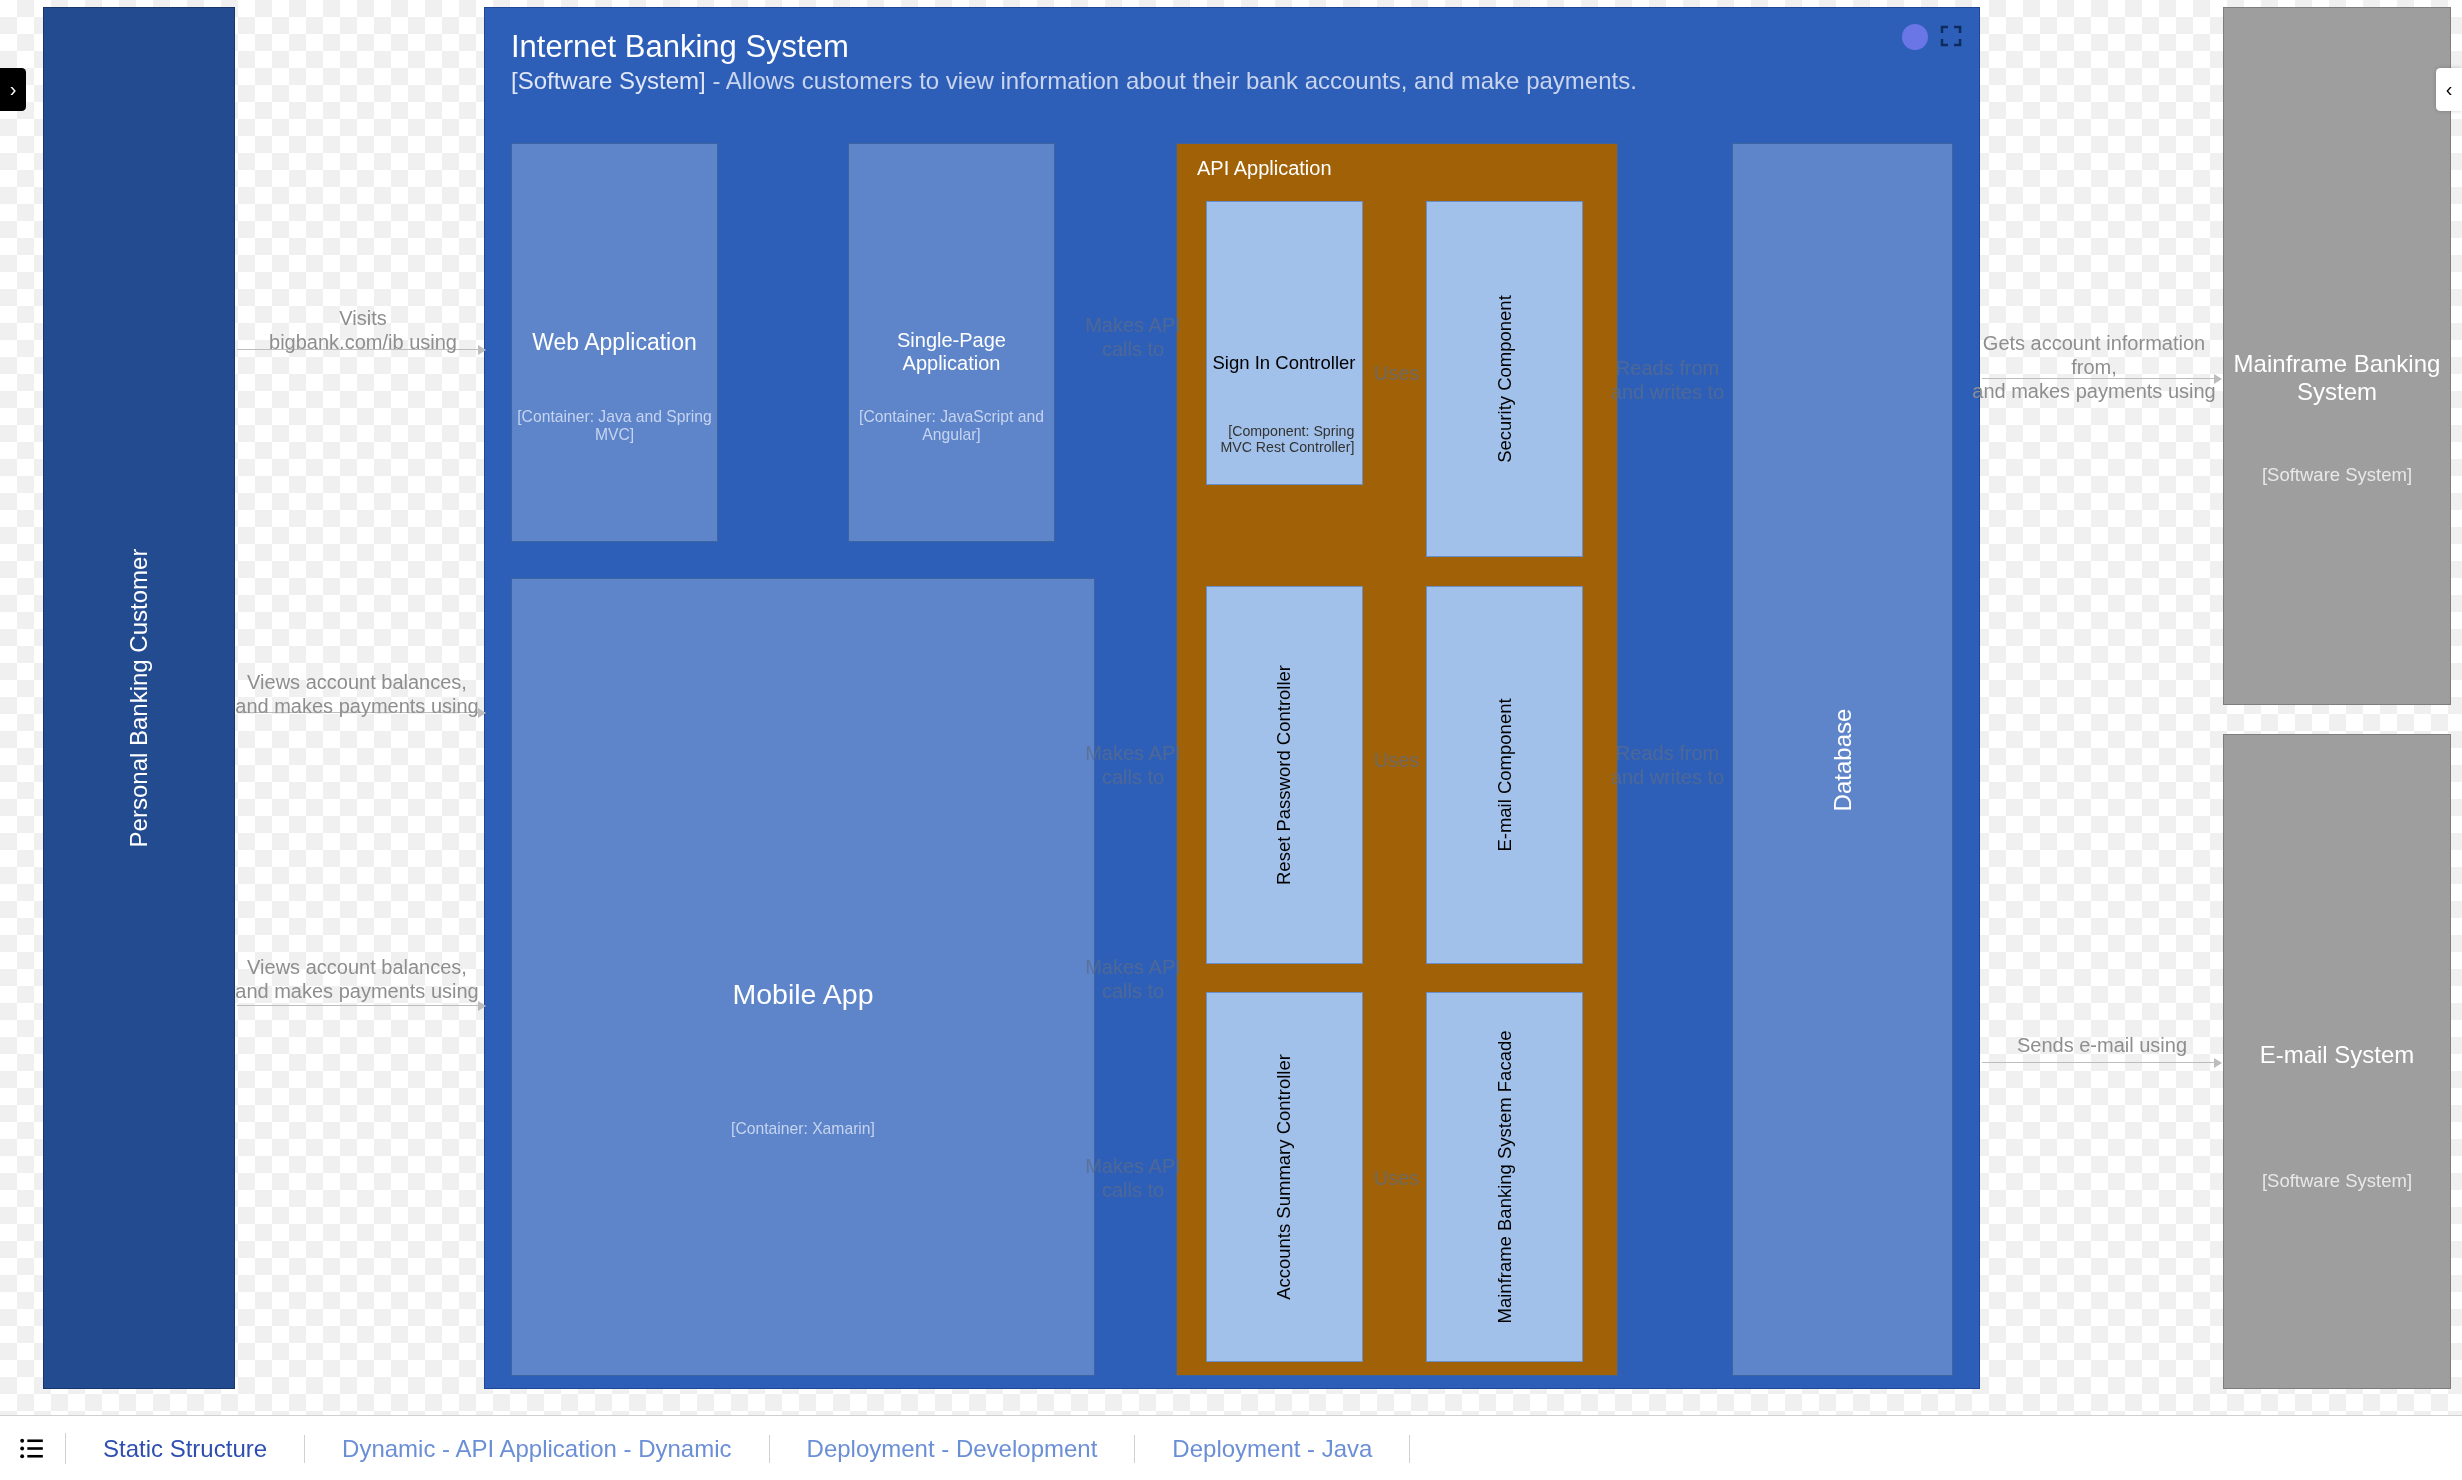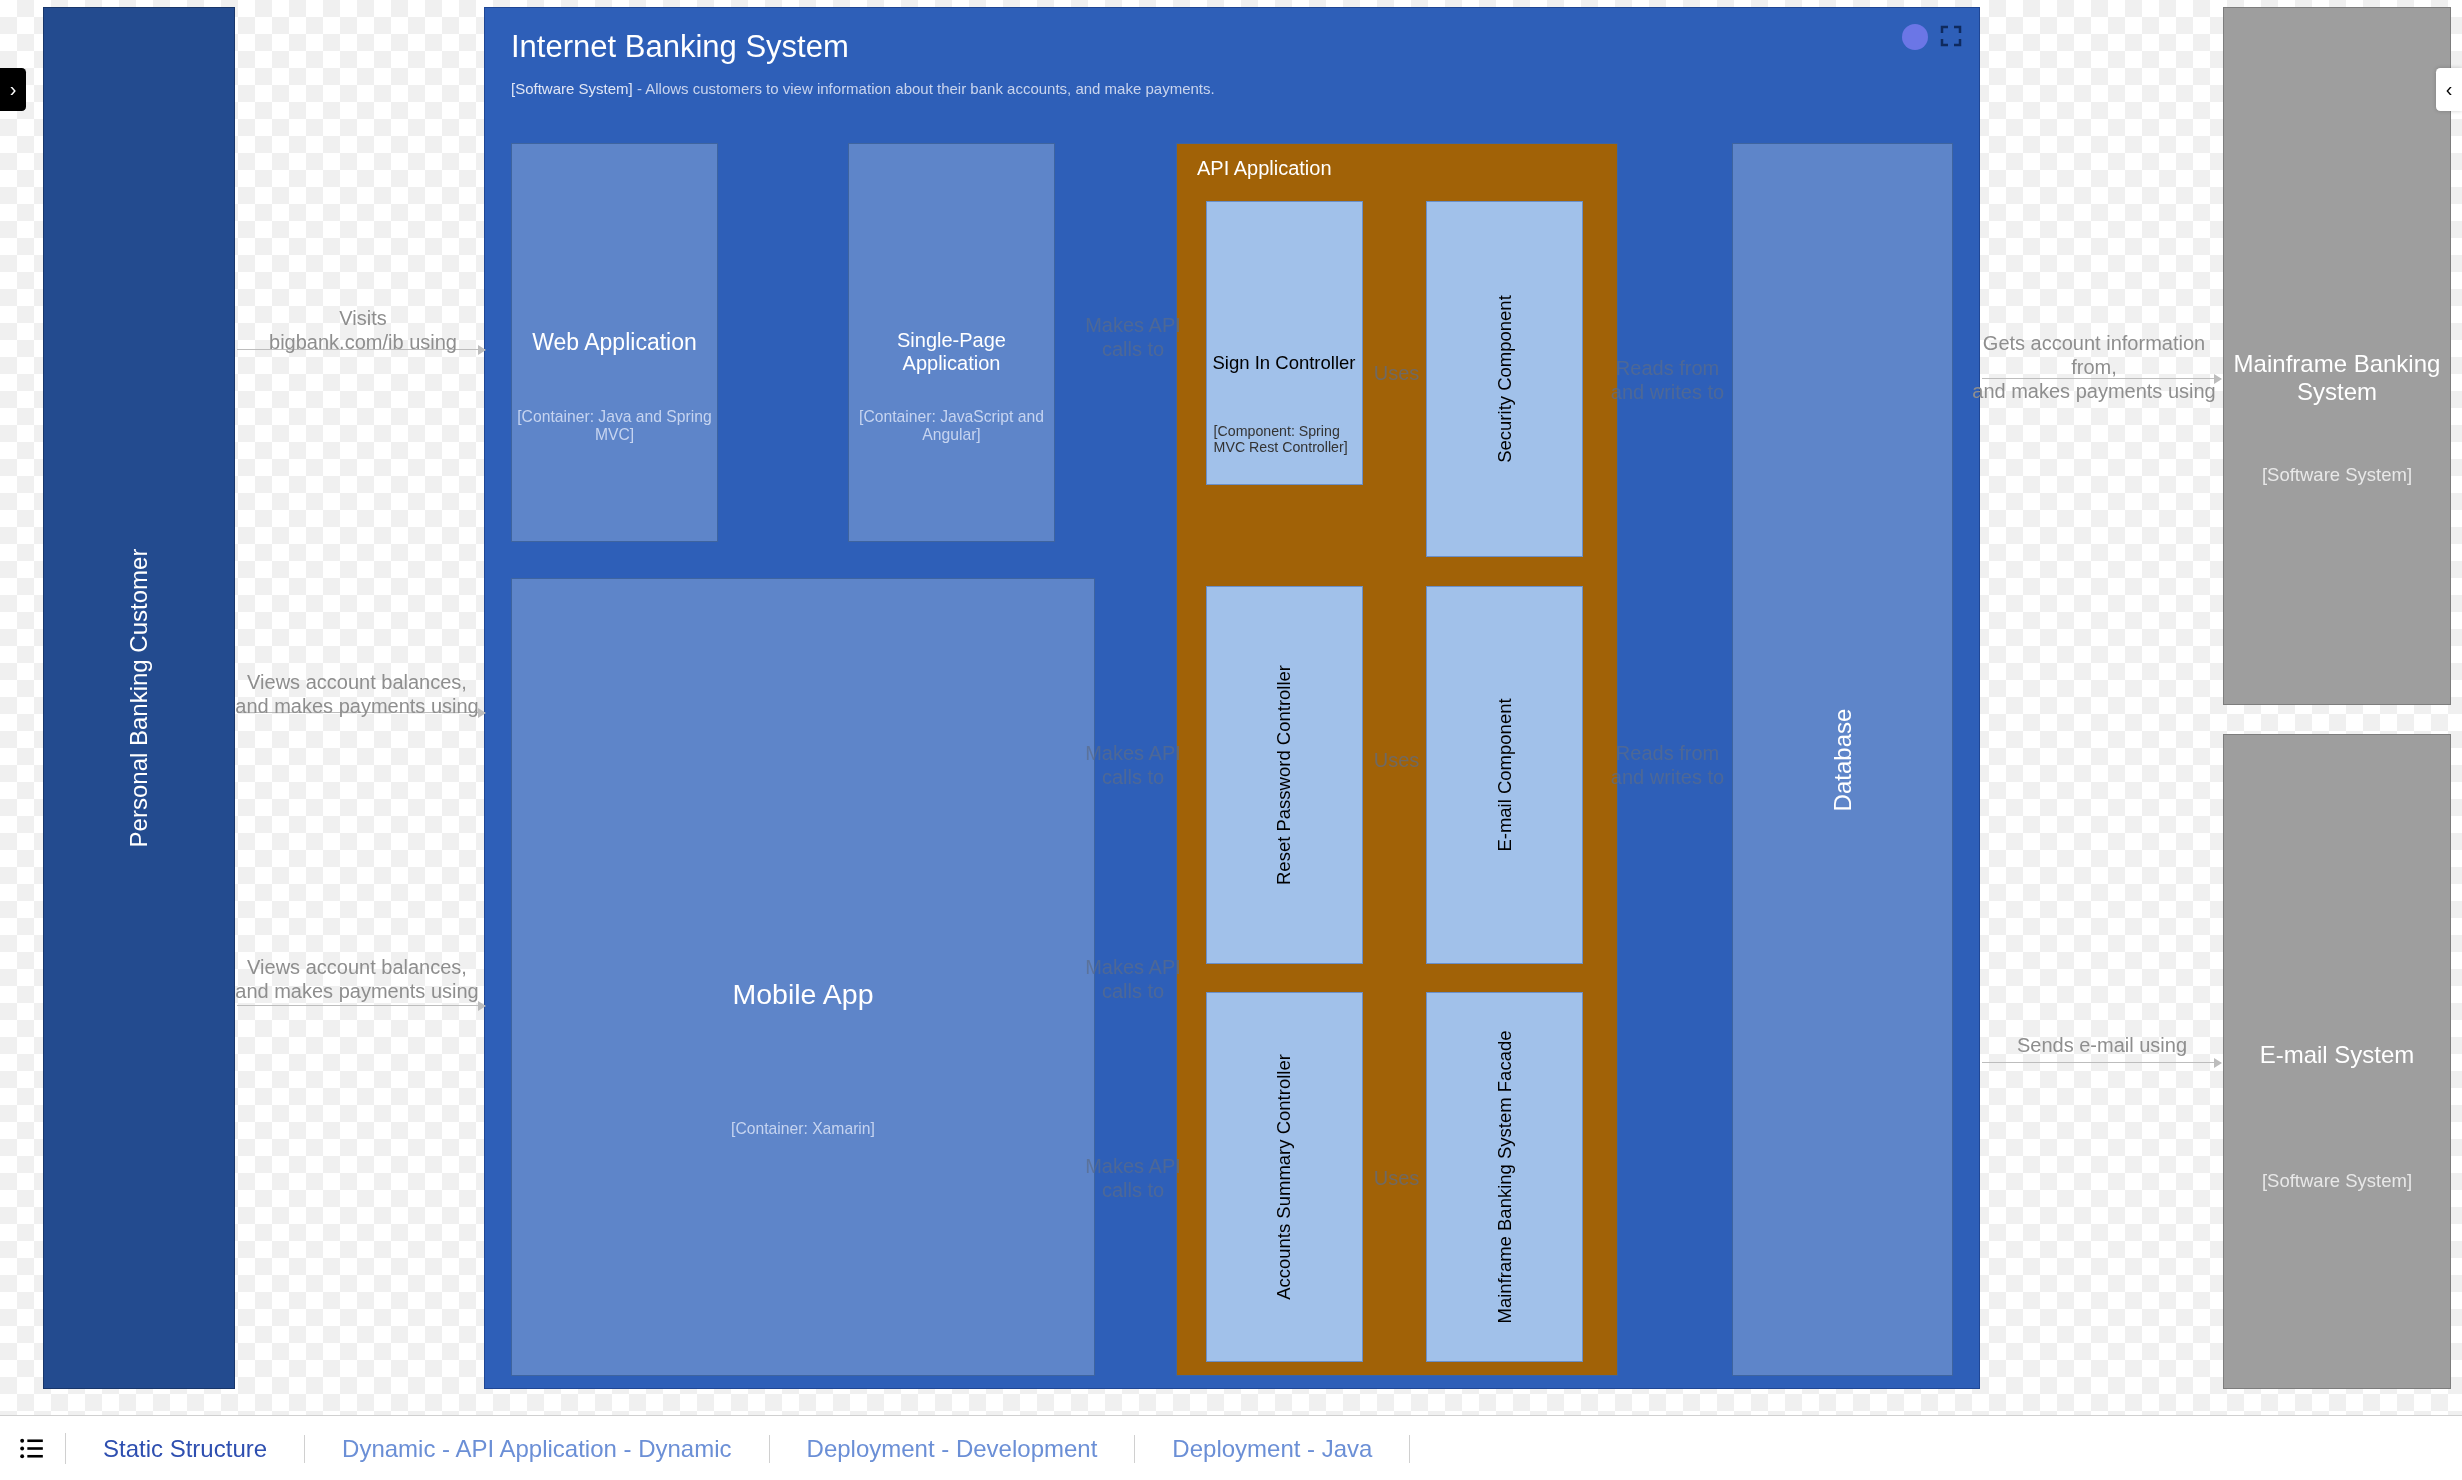--- a/index.html
+++ b/index.html
@@ -27,21 +27,21 @@
 .toc-btn { width: 66px; display:flex; align-items:center; justify-content:center; border-right: 0.7px solid #d0d0d0; }
 .tab { padding: 0 37px; display:flex; align-items:center; border-right:0.7px solid #d0d0d0; font-size: 24px; color: #6b8fd6; cursor: pointer; }
 .tab.active { color: #2e4fb0; font-weight: 500; }
 .side-tab-left { position:absolute; left:0; top:68px; width:26px; height:43px; background:#000; display:flex; align-items:center; justify-content:center; border-top-right-radius:4.3px; border-bottom-right-radius:4.3px; }
 .side-tab-right { position:absolute; right:0; top:68px; width:26px; height:43px; background:#fff; display:flex; align-items:center; justify-content:center; border-top-left-radius:4.3px; border-bottom-left-radius:4.3px; box-shadow: 0 0 4.3px rgba(0,0,0,0.2); }
 .corner-controls { position:absolute; top:15.7px; right:15.7px; display:flex; gap:11.4px; align-items:center; }
 .nav-dot { width:26px; height:26px; border-radius:50%; background:#6b76e6; }
 .fullscreen-icon svg { width:24px; height:24px; }
 .header-block { position:absolute; left:26px; top:21.4px; right:26px; color:#fff; }
 .header-title { font-size:31px; font-weight:400; }
-.header-sub { font-size:15px; margin-top:15px; }
+.header-sub { font-size:24px; margin-top:2px; }
 .header-sub .tag { color:#e0e6f5; }
 .header-sub .desc { color:#c9d4ed; }
 .container-label { color:#fff; font-size:20px; padding: 13px 20px; }
 .tech-label { color:#c6d4f0; font-size:15.7px; position:absolute; left:0; right:0; text-align:center; }
 .api-components .comp { position:absolute; background:#a1c1ea; border:1.4px solid #6a8fc8; }
 .grey-box { background:#9e9e9e; border:1.4px solid #7d7d7d; }
 .grey-sub { color:#e8e8e8; font-size:18.5px; }
 .grey-title { color:#fff; font-size:24px; }
 </style>
 </head>
@@ -87,21 +87,21 @@
       <div class="box" style="left:26px; top:570px; width:584px; height:798px; background:#5e85c9; border:1.4px solid #3e649f;">
         <div class="box-label" style="top:399px; color:#fff; font-size:28.5px;">Mobile App</div>
         <div class="tech-label" style="top:541px;">[Container: Xamarin]</div>
       </div>
 
       <div class="box api-components" style="left:691px; top:135px; width:442px; height:1233px; background:#a16207; border:1.4px solid #3e649f;">
         <div class="container-label">API Application</div>
 
         <div class="comp" style="left:28.5px; top:57px; width:157px; height:284px;">
           <div style="position:absolute; left:0; right:0; top:150px; text-align:center; color:#000; font-size:18.5px;">Sign In Controller</div>
-          <div style="position:absolute; left:7.1px; right:7.1px; top:221px; text-align:left; color:#333; font-size:14.2px;">[Component: Spring MVC Rest Controller]</div>
+          <div style="position:absolute; left:7.1px; right:7.1px; top:221px; text-align:right; color:#333; font-size:14.2px;">[Component: Spring MVC Rest Controller]</div>
         </div>
 
         <div class="comp" style="left:249px; top:57px; width:157px; height:356px;">
           <div class="vertical-text" style="position:absolute; left:50%; top:50%; transform:translate(-50%,-50%) rotate(180deg); color:#000; font-size:18.5px; white-space:nowrap; writing-mode:vertical-rl;">Security Component</div>
         </div>
 
         <div class="comp" style="left:28.5px; top:442px; width:157px; height:378px;">
           <div class="vertical-text" style="position:absolute; left:50%; top:50%; transform:translate(-50%,-50%) rotate(180deg); color:#000; font-size:18.5px; white-space:nowrap; writing-mode:vertical-rl;">Reset Password Controller</div>
         </div>
 

